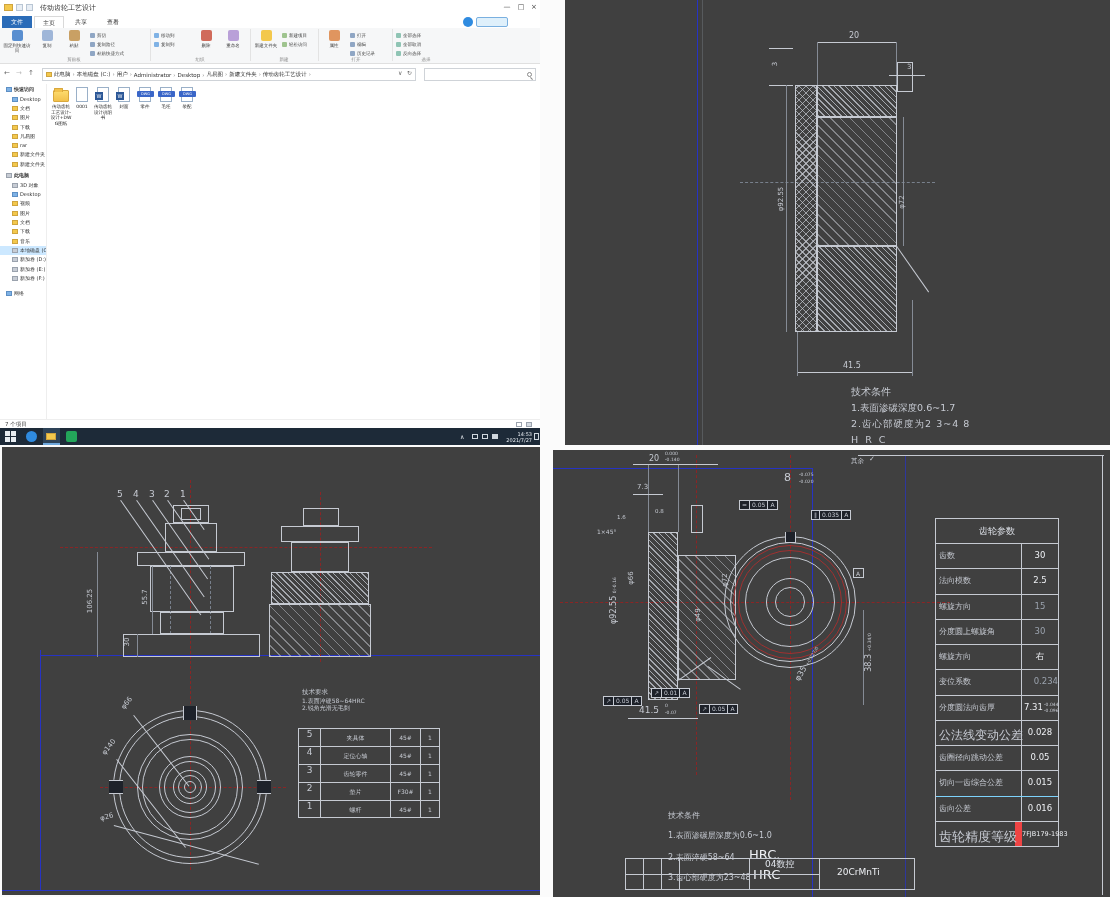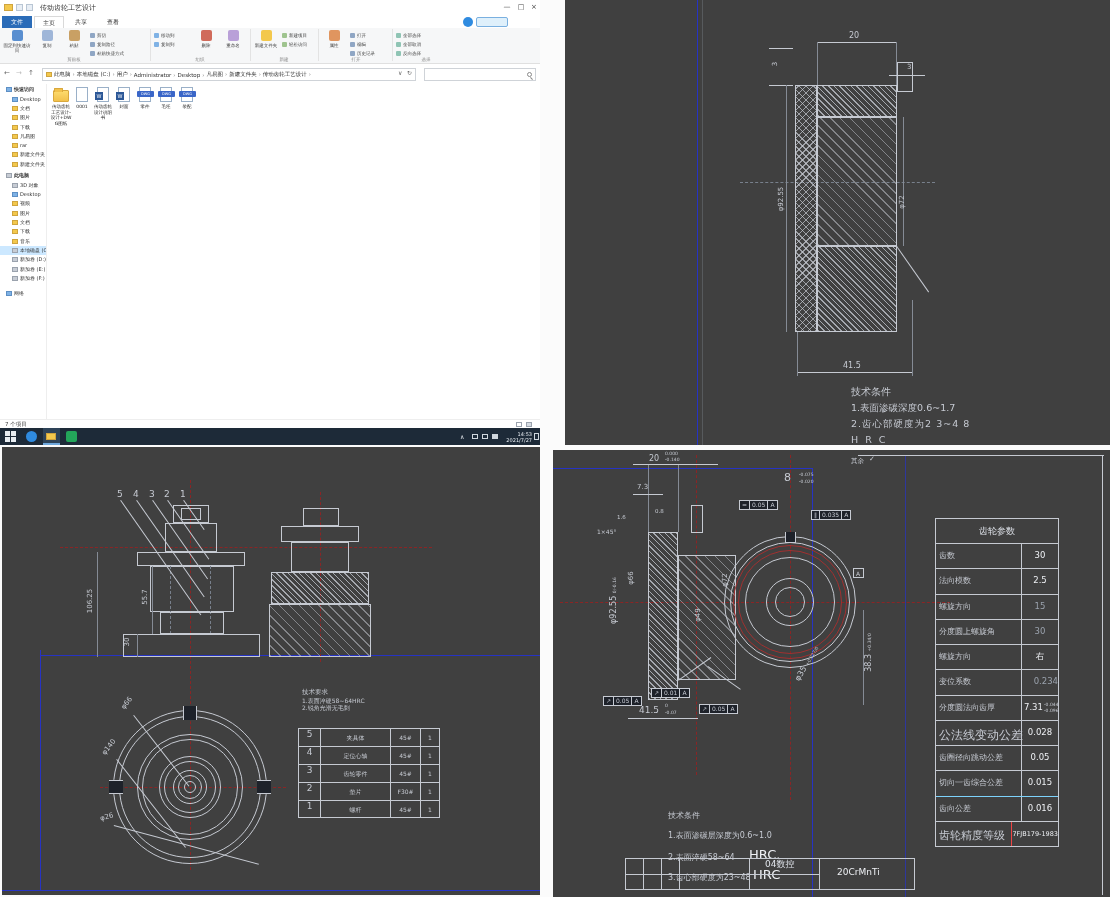--- a/index.html
+++ b/index.html
@@ -516,21 +516,21 @@
         </div>
       <div style="flex:1;display:flex;border-bottom:1px solid #7dd3fc">
           <span class="ct" style="position:static;width:86px;border-right:1px solid #c6cad2;font-size:8px;padding:6px 0 0 3px">切向一齿综合公差</span>
           <span class="ct" style="position:static;flex:1;font-size:8.5px;text-align:center;padding-top:6px;color:#eef0f4">0.015</span>
         </div>
       <div style="flex:1;display:flex;border-bottom:1px solid #c6cad2">
           <span class="ct" style="position:static;width:86px;border-right:1px solid #c6cad2;font-size:8px;padding:6px 0 0 3px">齿向公差</span>
           <span class="ct" style="position:static;flex:1;font-size:8.5px;text-align:center;padding-top:6px;color:#eef0f4">0.016</span>
         </div>
       <div style="flex:1;display:flex">
-          <span class="ct" style="position:static;width:86px;border-right:1px solid #ef4444;font-size:11px;padding:6px 0 0 3px">齿轮精度等级</span>
+          <span class="ct" style="position:static;width:86px;border-right:7px solid #ef4444;font-size:13px;padding:6px 0 0 3px">齿轮精度等级</span>
           <span class="ct" style="position:static;flex:1;font-size:6.5px;text-align:center;padding-top:8px;color:#eef0f4">7FJB179-1983</span>
         </div>
     </div>
 
     <div class="ct" style="left:115px;top:360px;font-size:8px">技术条件</div>
     <div class="ct" style="left:115px;top:380px;font-size:8px">1.表面渗碳层深度为0.6~1.0</div>
     <div class="ct" style="left:115px;top:402px;font-size:8px">2.表面淬硬58~64</div>
     <div class="ct" style="left:196px;top:397px;font-size:13px;color:#eef0f4">HRC.</div>
     <div class="ct" style="left:115px;top:422px;font-size:8px">3.齿心部硬度为23~48</div>
     <div class="ct" style="left:200px;top:417px;font-size:13px;color:#eef0f4">HRC</div>

